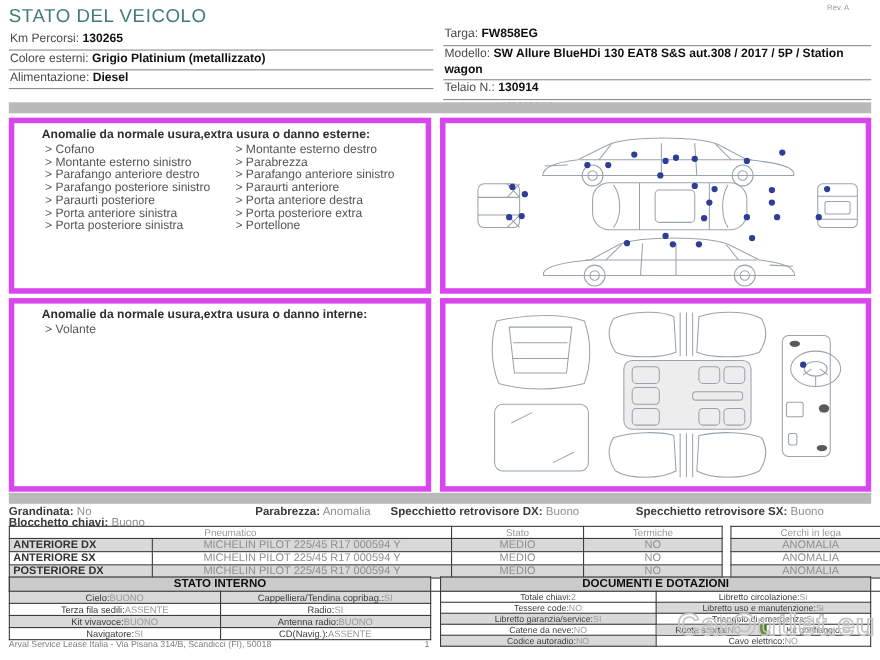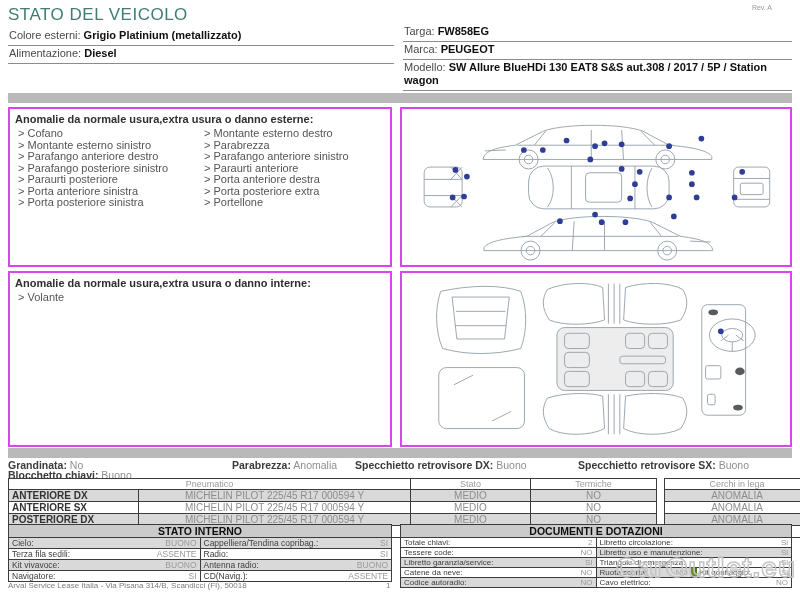--- a/index.html
+++ b/index.html
@@ -12,21 +12,21 @@
   .rev { position:absolute; right:28px; top:4px; font-size:7px; color:#999; }
 
   .fields-left  { position:absolute; left:8px;   top:28px; width:386px; }
   .fields-right { position:absolute; left:403px; top:24px; width:389px; }
   .field-row { border-bottom:1px solid #8c8c8c; padding:1px 0 2px 1px; font-size:11px; color:#4a4a4a; line-height:1.25; }
   .field-row .fv { font-weight:bold; color:#101010; }
 
   .gray-bar { position:absolute; left:8px; width:784px; height:10px; background:#b9b9b9; }
   .bar1 { top:93px; } .bar2 { top:448px; }
 
-  .panel { position:absolute; border:2px solid #d946ef; background:#fff; }
+  .panel { position:absolute; border:5px solid #d946ef; background:#fff;padding-left:20px; }
   .box-ext-list { left:8px;   top:107px; width:384px; height:160px; }
   .box-ext-diag { left:400px; top:107px; width:392px; height:160px; }
   .box-int-list { left:8px;   top:271px; width:384px; height:176px; }
   .box-int-diag { left:400px; top:271px; width:392px; height:176px; }
 
   .box-heading { font-size:11px; font-weight:bold; color:#2f2f2f; padding:4px 6px 3px 5px; }
   .anom-cols { display:flex; padding:0 0 0 8px; }
   .anom-col { width:50%; }
   .anom-item { font-size:11px; color:#555; line-height:11.5px; white-space:nowrap; }
   .anom-item::before { content:"> "; color:#555; }
@@ -42,21 +42,21 @@
   .tyre-table td, .cerchi-table td { font-size:10px; height:8px; border:1px solid #3c3c3c; overflow:hidden; white-space:nowrap; }
   .tyre-table td.pos { font-weight:bold; color:#333; padding-left:3px; }
   .tyre-table td.mid, .cerchi-table td.mid { color:#8d8d8d; text-align:center; }
   tr.shade td { background:#d9d9d9; }
 
   .si-table  { position:absolute; left:8px;   top:524px; width:384px; }
   .doc-table { position:absolute; left:400px; top:524px; width:392px; }
   .si-table td, .doc-table td { border:1px solid #3c3c3c; font-size:8.5px; height:11px; padding:0; vertical-align:middle; }
   .doc-table td { height:10px; font-size:8px; }
   td.ttl { background:#cbcbcb; font-weight:bold; color:#0e0e0e; text-align:center; font-size:10.5px !important; height:12px !important; }
-  .kv { display:flex; justify-content:space-between; padding:0 3px; }
+  .kv { display:flex; justify-content:center; padding:0 3px; }
   .kv .lbl { color:#3d3d3d; }
   .kv .val { color:#9a9a9a; }
   td.cshade, td.cshade .sub { background:#d9d9d9; }
   .split { display:flex; }
   .split .sub { flex:1; }
   .split .sub:first-child { border-right:6px solid #4d7c0f; background:#d9d9d9; }
 
   .footer-company { position:absolute; left:8px;  top:581px; font-size:8px; color:#7d7d7d; }
   .footer-page    { position:absolute; left:386px; top:581px; font-size:8px; color:#7d7d7d; }
 
@@ -70,26 +70,26 @@
   svg .fillpanel { fill:#ededed; stroke:#9aa3ac; stroke-width:1; }
   svg .dark { fill:#5a5a5a; stroke:none; }
 </style>
 </head>
 <body>
 
 <div class="page-title">STATO DEL VEICOLO</div>
 <div class="rev">Rev. A</div>
 
 <div class="fields-left">
+  <div class="field-row"><span>Km Percorsi:</span> <span class="fv">130265</span></div>
   <div class="field-row"><span>Colore esterni:</span> <span class="fv">Grigio Platinium (metallizzato)</span></div>
   <div class="field-row"><span>Alimentazione:</span> <span class="fv">Diesel</span></div>
 </div>
 <div class="fields-right">
   <div class="field-row"><span>Targa:</span> <span class="fv">FW858EG</span></div>
-  <div class="field-row"><span>Marca:</span> <span class="fv">PEUGEOT</span></div>
   <div class="field-row"><span>Modello:</span> <span class="fv">SW Allure BlueHDi 130 EAT8 S&amp;S aut.308 / 2017 / 5P / Station wagon</span></div>
   <div class="field-row"><span>Telaio N.:</span> <span class="fv">130914</span></div>
   <div class="field-row"><span>1a imm.:</span> <span class="fv">11/03/2019</span></div>
 </div>
 
 <div class="gray-bar bar1"></div>
 
 <div class="panel box-ext-list">
   <div class="box-heading">Anomalie da normale usura,extra usura o danno esterne:</div>
   <div class="anom-cols">

